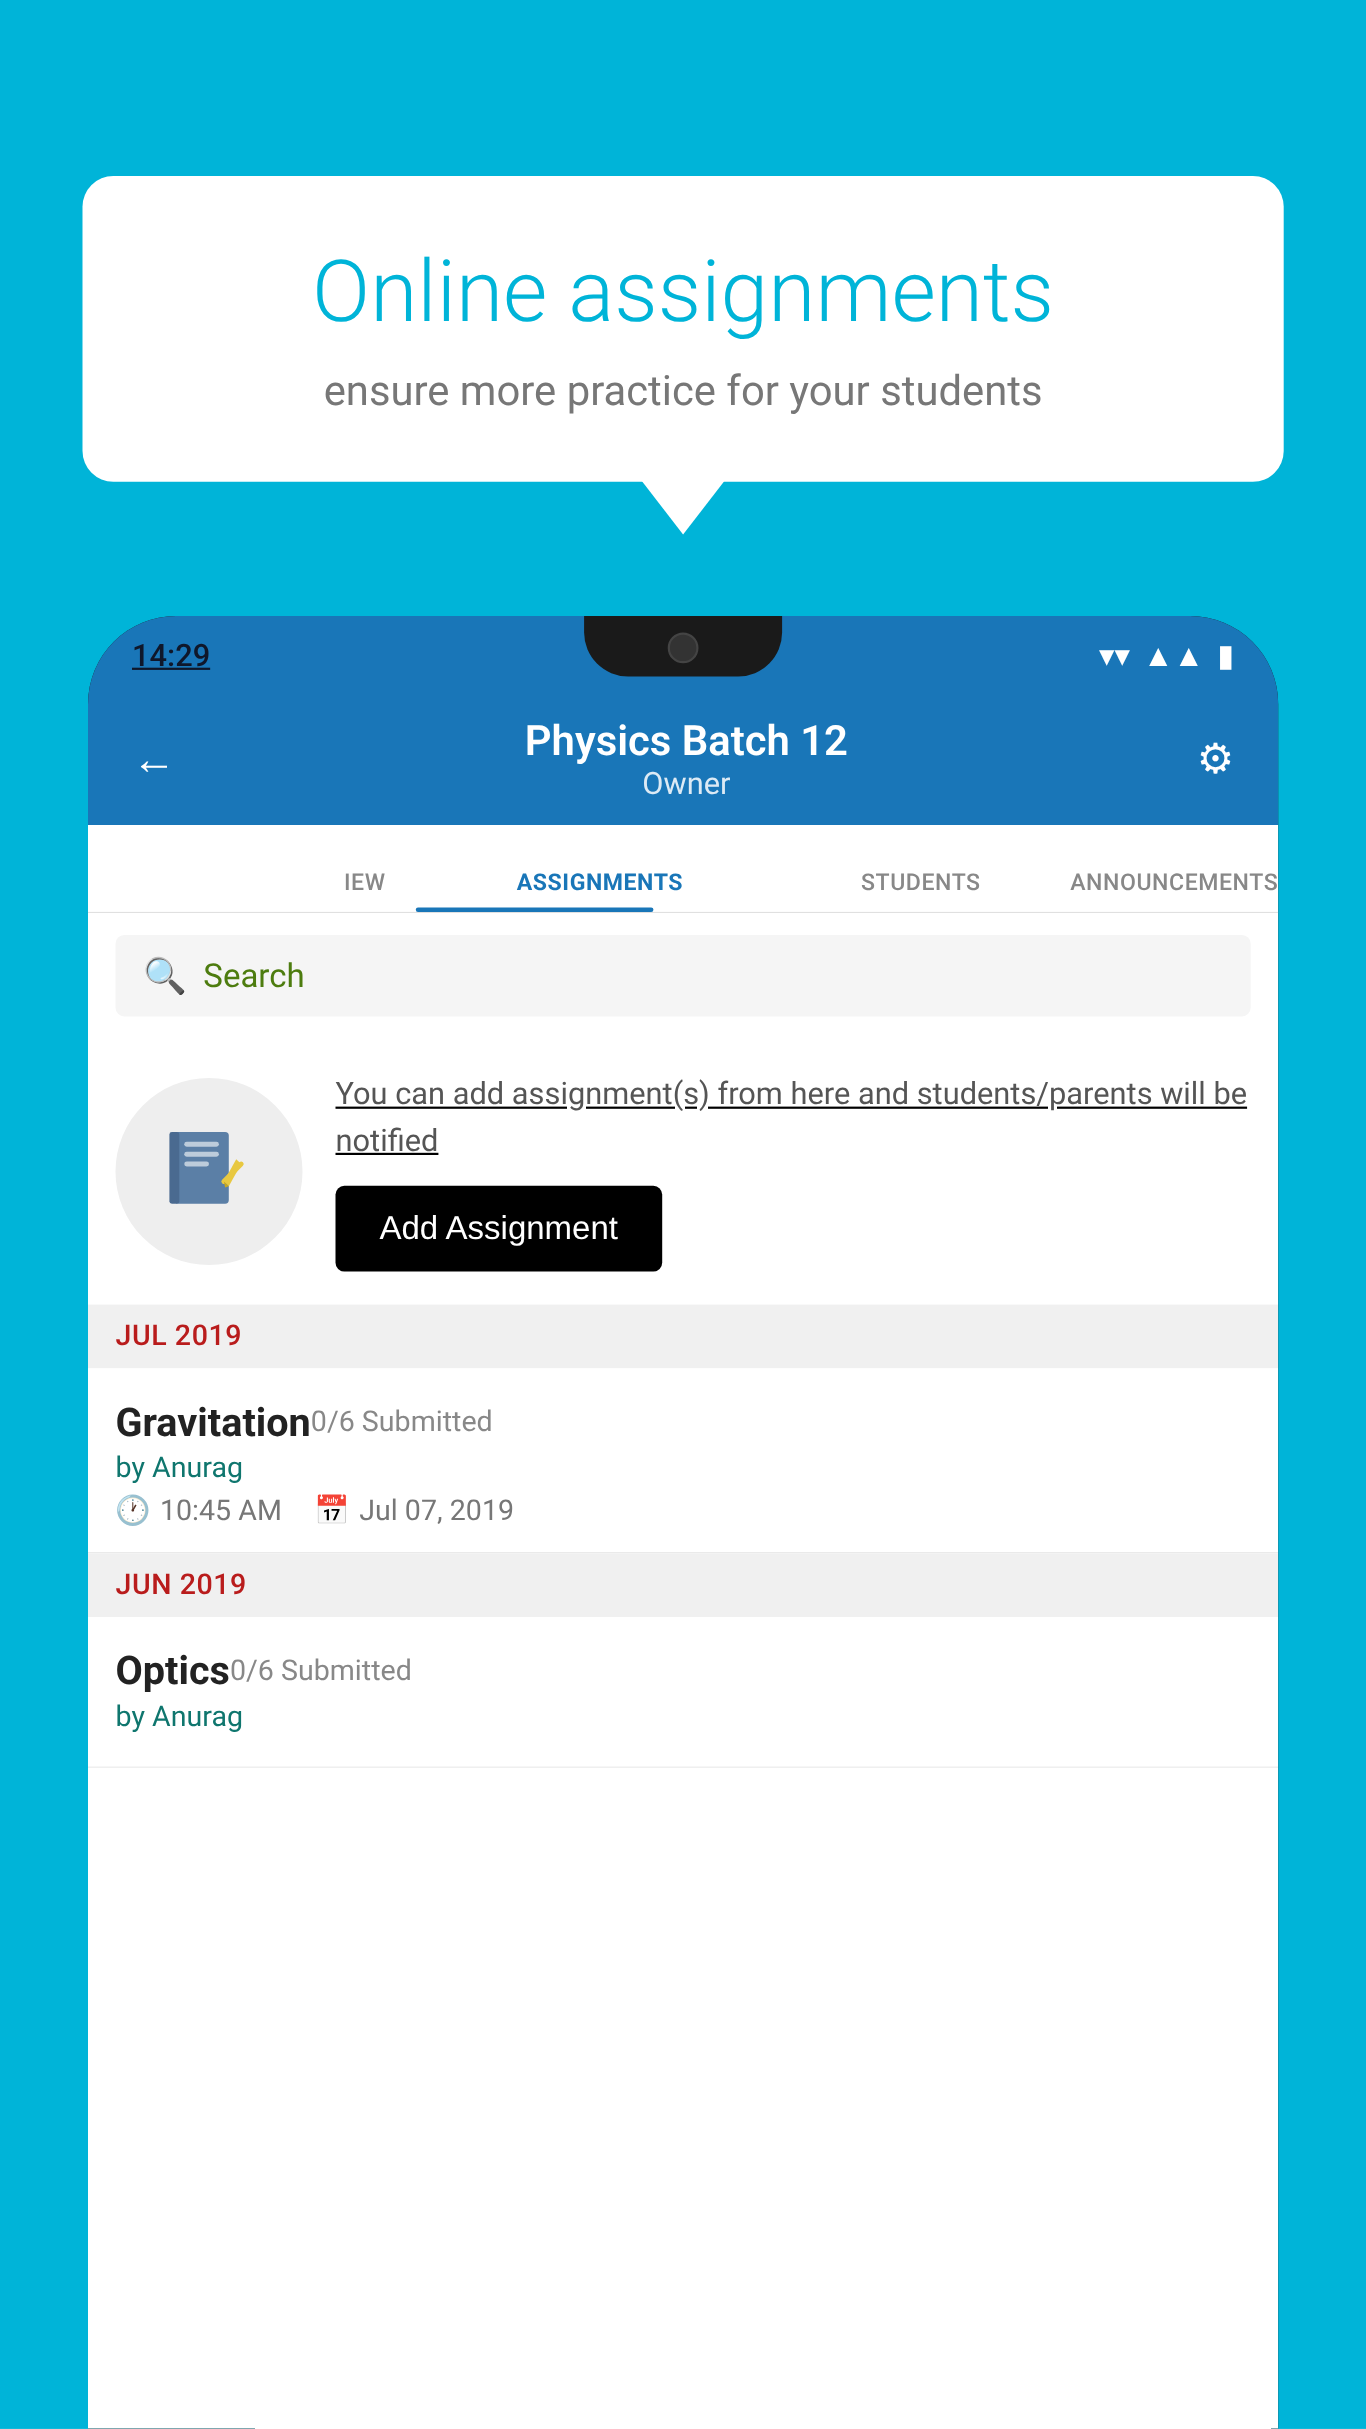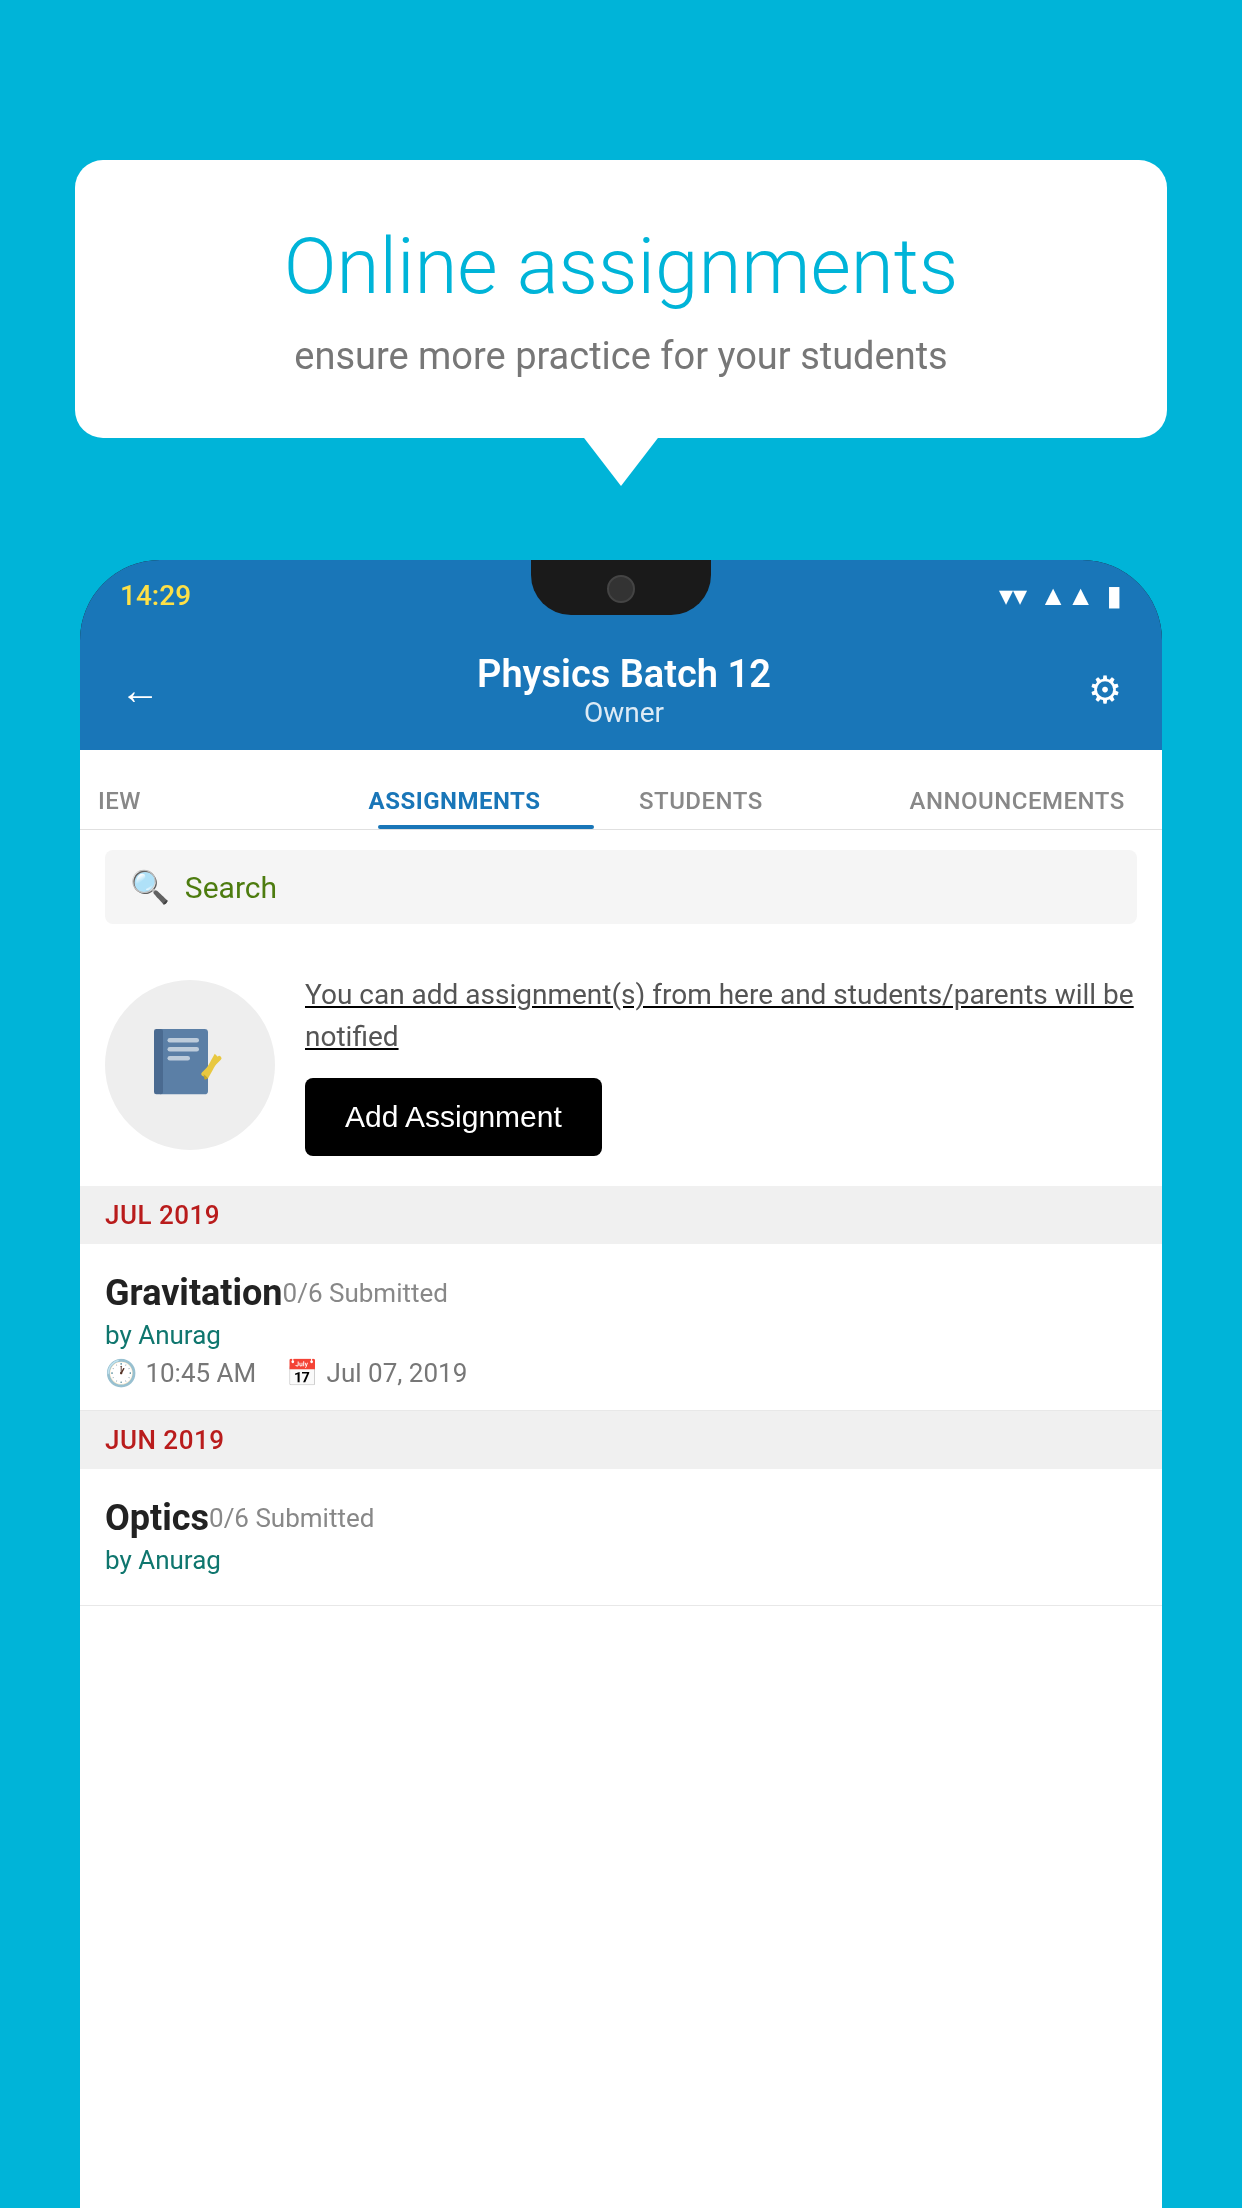--- a/index.html
+++ b/index.html
@@ -102,23 +102,24 @@
       height: 70px;
       background: #1976B8;
       display: flex;
       align-items: center;
       justify-content: space-between;
       padding: 0 40px;
       z-index: 5;
     }
 
     .status-time {
-      color: #fde047;
+      color: #0f172a;
       font-size: 28px;
       font-weight: 500;
+      text-decoration: underline;
     }
 
     .status-icons {
       display: flex;
       align-items: center;
       gap: 12px;
     }
 
     .wifi-icon, .signal-icon, .battery-icon {
       color: white;
@@ -174,23 +175,23 @@
       right: 0;
       height: 80px;
       background: white;
       display: flex;
       align-items: flex-end;
       border-bottom: 1px solid #e0e0e0;
     }
 
     .tab-item {
       flex: 1;
-      text-align: left;
+      text-align: right;
       padding-bottom: 14px;
-      font-size: 24px;
+      font-size: 21px;
       color: #888;
       font-weight: 500;
       letter-spacing: 0.5px;
       cursor: pointer;
       position: relative;
       padding-left: 18px;
     }
 
     .tab-item.active {
       color: #1976B8;

